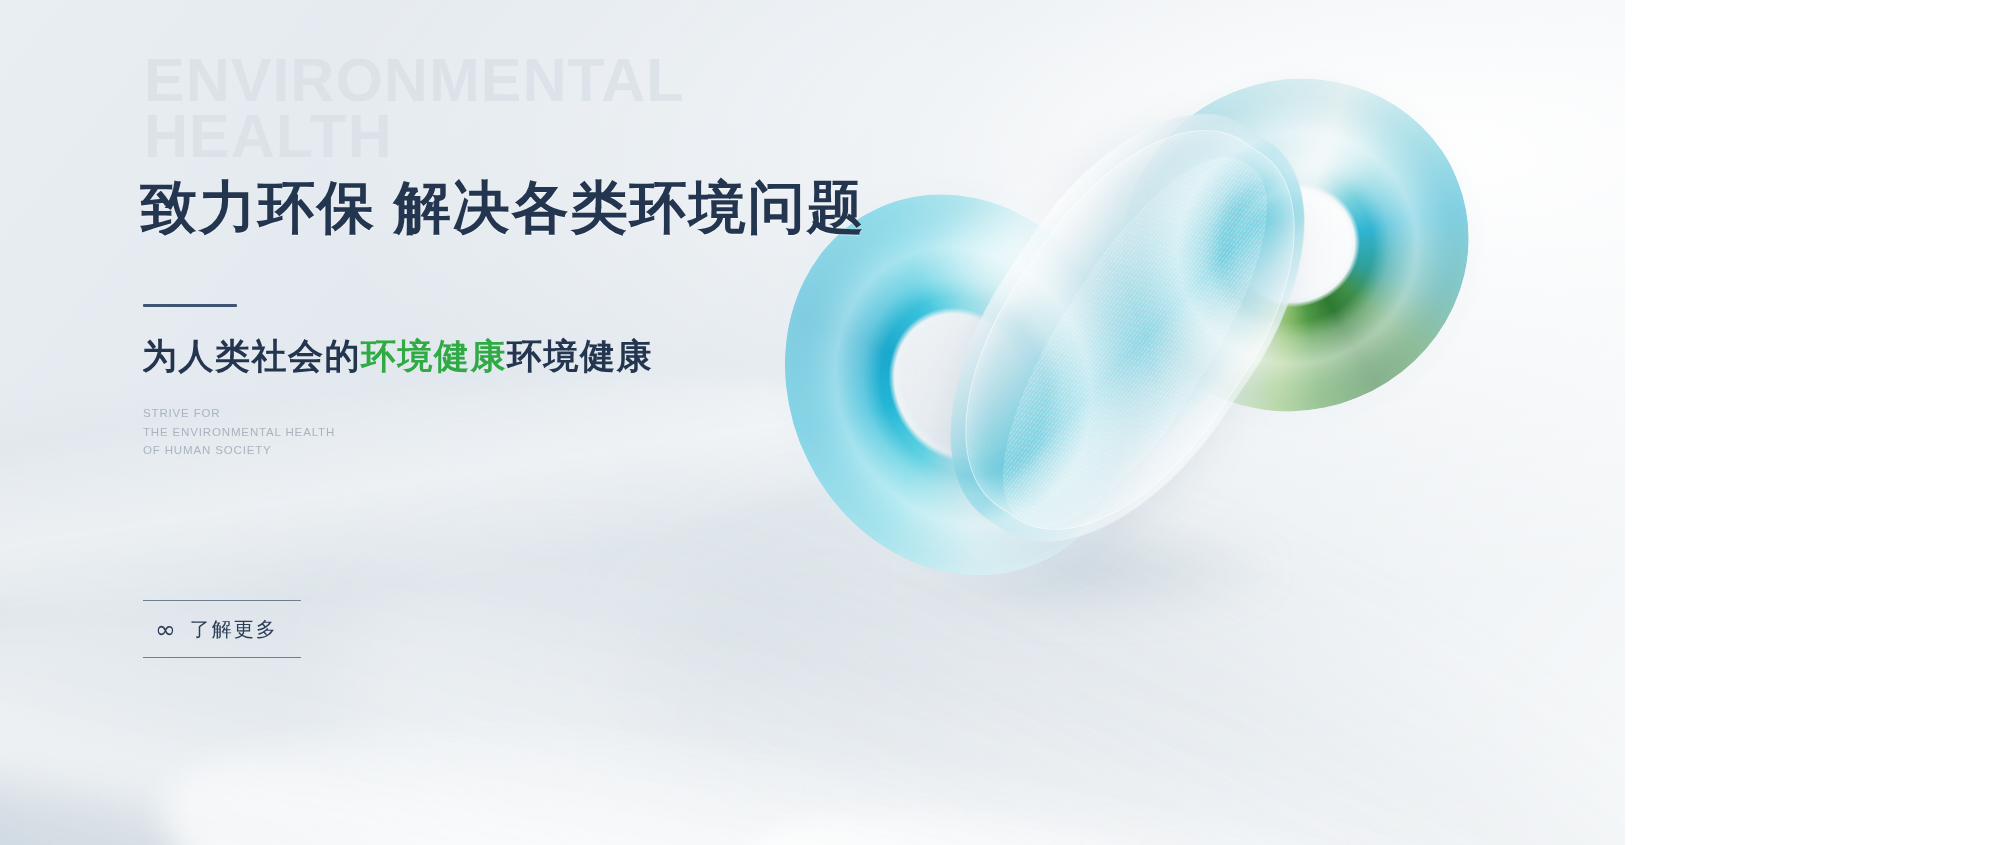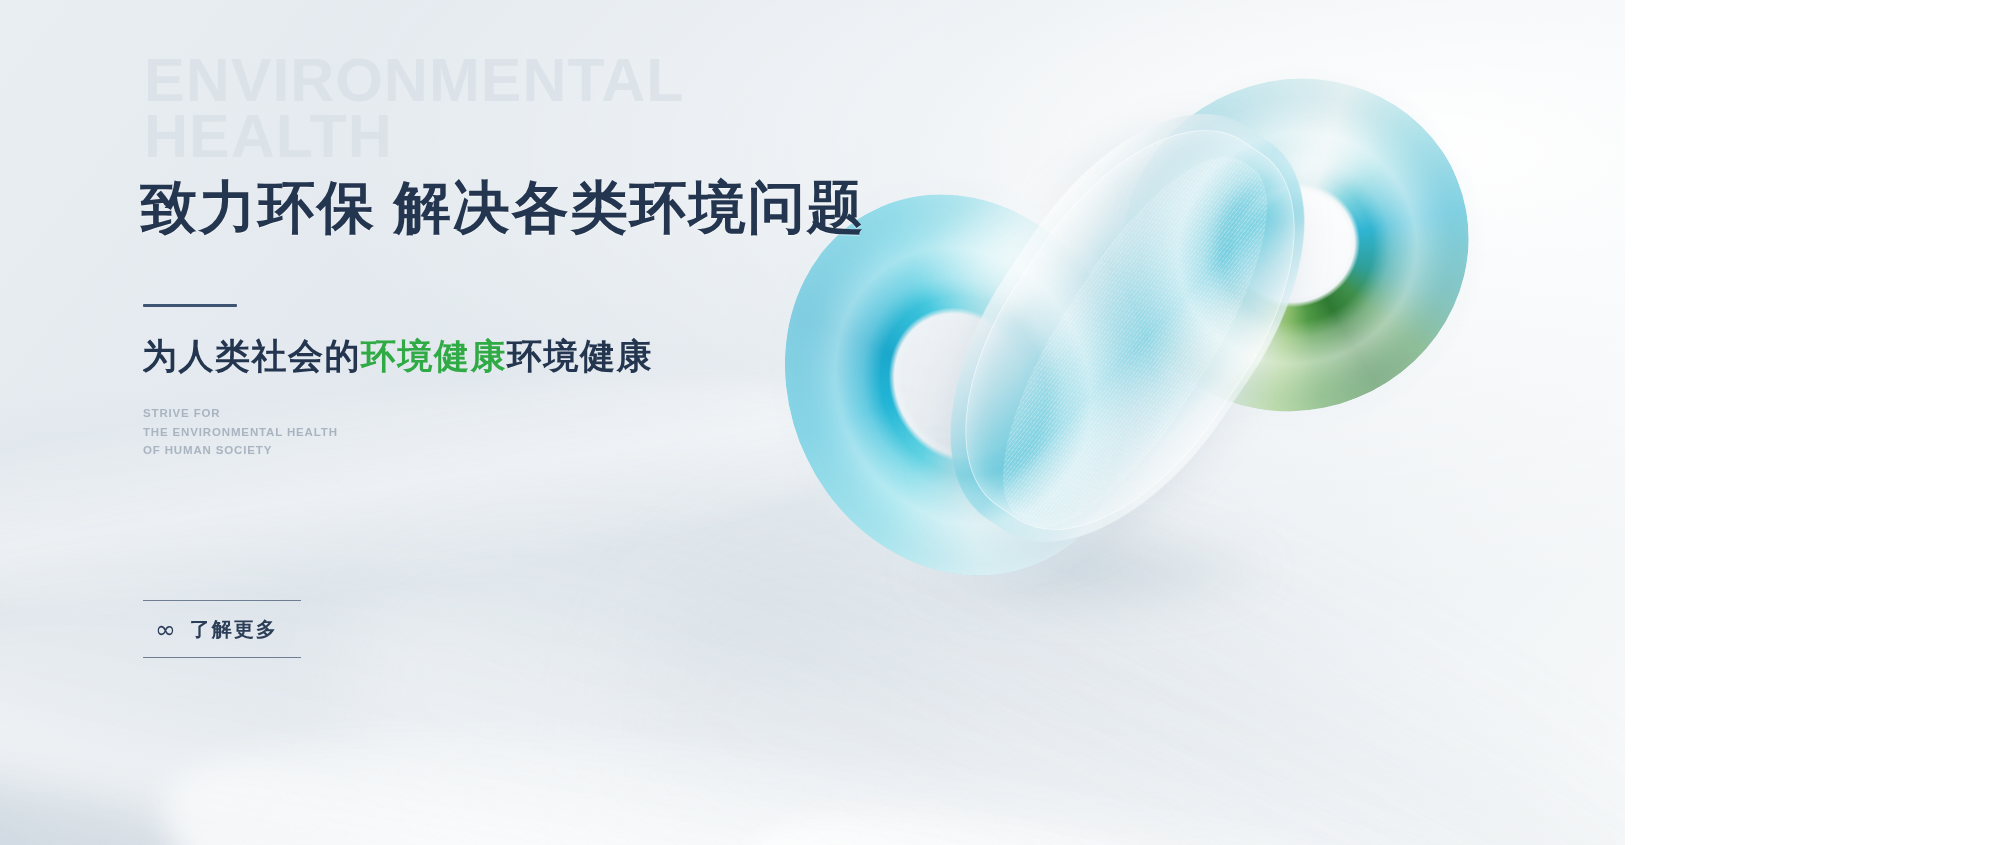--- a/index.html
+++ b/index.html
@@ -87,36 +87,36 @@
   .subtitle{
     position:absolute;left:2px;top:335px;
     font-size:35px;line-height:1.2;font-weight:700;letter-spacing:1.5px;
     color:#24364f;white-space:nowrap;
   }
   .subtitle .hl{color:#2faa44;}
 
   .eng{
     position:absolute;left:3px;top:404px;
     font-size:11.5px;line-height:1.62;letter-spacing:.85px;
-    color:#a9b4c0;white-space:pre-line;font-weight:700;
+    color:#a9b4c0;white-space:pre-line;font-weight:400;
   }
 
   
   .cta{position:absolute;left:3px;top:600px;width:158px;}
   .cta .hr{height:1px;background:#5a6b82;opacity:.85;width:100%;}
   .cta .row{
     display:flex;align-items:center;gap:14px;
     height:56px;padding-left:12px;
   }
   .cta .inf{
     font-size:25px;line-height:1;color:#2b3d57;font-weight:400;
     font-family:"DejaVu Sans",sans-serif;
   }
   .cta .lbl{
-    font-size:20px;letter-spacing:2px;color:#2b3d57;font-weight:700;
+    font-size:20px;letter-spacing:2px;color:#2b3d57;font-weight:400;
   }
 
   
   .art{position:absolute;left:760px;top:40px;width:740px;height:580px;}
 
   .lobe{position:absolute;border-radius:50%;}
 
   
   .lobe-l{
     left:30px;top:150px;width:340px;height:390px;

